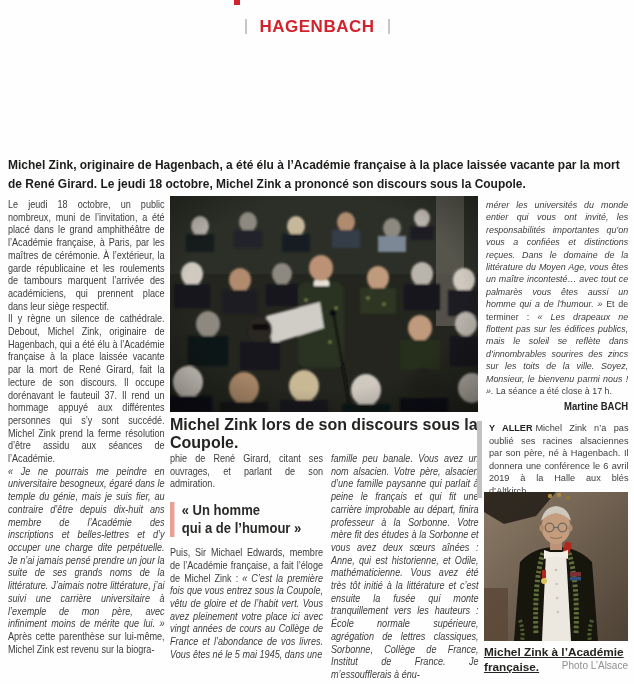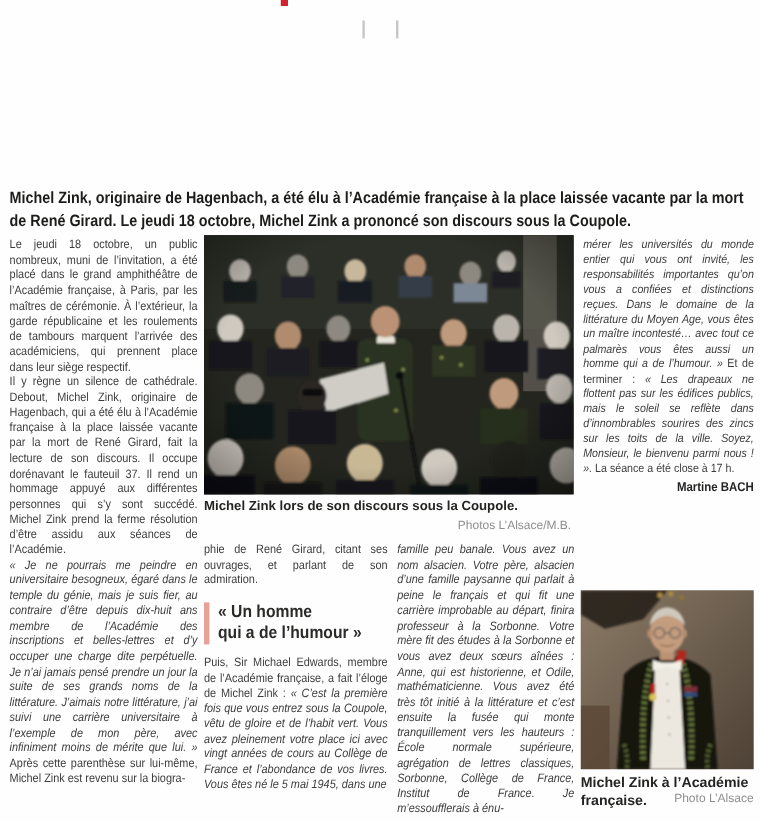--- a/index.html
+++ b/index.html
@@ -36,44 +36,44 @@
 
   .subhead { position:relative; margin:9px 0 8px 0; padding:2px 0 2px 13px;
              font-size:14.5px; line-height:17.5px; font-weight:bold; color:#2a2a28; text-align:left; }
   .subhead-bar { position:absolute; left:0; top:2px; bottom:2px; width:4.5px; background:#e7a197; }
 
   .byline { text-align:right; font-weight:bold; color:#242422; font-size:10.6px; margin-top:2px; }
 
   .photo1 { position:absolute; left:170px; top:196px; width:308px; height:216px; background:#20221c; }
   .photo1 svg, .photo2 svg { display:block; }
   .caption1 { position:absolute; left:170px; top:416px; width:308px;
-              font-size:11px; font-weight:bold; color:#242422; }
+              font-size:16px; font-weight:bold; color:#242422; }
   .credit1  { position:absolute; left:170px; top:433px; width:306px; text-align:right;
               font-size:10px; color:#8f8f8f; }
 
   .infobox { position:absolute; left:477px; top:421px; width:151px; min-height:62px;
              border-left:5px solid #c2c2c2; padding:1px 0 0 7px; box-sizing:border-box; }
   .infobox-text { width:150px; transform:scaleX(.93); transform-origin:0 0;
                   font-size:9.9px; line-height:12.6px; color:#3c3c3c; text-align:justify; }
   .infobox-text b { color:#242422; margin-right:3px; }
 
   .photo2 { position:absolute; left:484px; top:492px; width:144px; height:149px; background:#6b5d4e; }
   .caption2 { position:absolute; left:484px; top:645px; width:144px; min-height:29px;
-              font-size:11.8px; line-height:14.5px; font-weight:bold; color:#242422; }
+              font-size:11.8px; line-height:14.5px; font-weight:bold; color:#242422;text-decoration:underline; }
   .credit2 { position:absolute; right:0; bottom:1px; font-weight:normal; font-size:10px; color:#8f8f8f;margin-top:28px; }
 </style>
 </head>
 <body>
 
 <div class="page">
 
   <div class="top-tick"></div>
 
   <div class="kicker">
-    <span class="bar"></span><span class="bar"></span>
+    <span class="bar"></span><span class="label">HAGENBACH</span><span class="bar"></span>
   </div>
 
 
   <div class="lede">Michel Zink, originaire de Hagenbach, a été élu à l’Académie française à la place laissée vacante par la mort de René Girard. Le jeudi 18 octobre, Michel Zink a prononcé son discours sous la Coupole.</div>
 
   <div class="col" id="col1">
     <p>Le jeudi 18 octobre, un public nombreux, muni de l’invitation, a été placé dans le grand amphithéâtre de l’Académie française, à Paris, par les maîtres de cérémonie. À l’extérieur, la garde républicaine et les roulements de tambours marquent l’arrivée des académiciens, qui prennent place dans leur siège respectif.</p>
     <p>Il y règne un silence de cathédrale. Debout, Michel Zink, originaire de Hagenbach, qui a été élu à l’Académie française à la place laissée vacante par la mort de René Girard, fait la lecture de son discours. Il occupe dorénavant le fauteuil 37. Il rend un hommage appuyé aux différentes personnes qui s’y sont succédé. Michel Zink prend la ferme résolution d’être assidu aux séances de l’Académie.</p>
     <p><span class="it">« Je ne pourrais me peindre en universitaire besogneux, égaré dans le temple du génie, mais je suis fier, au contraire d’être depuis dix-huit ans membre de l’Académie des inscriptions et belles-lettres et d’y occuper une charge dite perpétuelle. Je n’ai jamais pensé prendre un jour la suite de ses grands noms de la littérature. J’aimais notre littérature, j’ai suivi une carrière universitaire à l’exemple de mon père, avec infiniment moins de mérite que lui. » </span><span>Après cette parenthèse sur lui-même, Michel Zink est revenu sur la biogra-</span></p>
   </div>
@@ -152,41 +152,43 @@
         <ellipse cx="196" cy="194" rx="15" ry="16" fill="#cfc9c0"></ellipse>
           <rect x="172" y="208" width="48" height="8" fill="#101216"></rect>
         <ellipse cx="254" cy="188" rx="15" ry="16" fill="#23211e"></ellipse>
           <rect x="230" y="202" width="48" height="14" fill="#0e1013"></rect>
         <ellipse cx="302" cy="192" rx="14" ry="15" fill="#b7b1a8"></ellipse>
       </g>
       <rect width="308" height="216" fill="url(#vig)"></rect>
     </svg>
   </div>
   <div class="caption1">Michel Zink lors de son discours sous la Coupole.</div>
-  <div class="credit1">Photos L’Alsace/M.B.</div>
 
   <div class="col" id="col2">
     <p>phie de René Girard, citant ses ouvrages, et parlant de son admiration.</p>
     <div class="subhead">
       <span class="subhead-bar"></span>
       <div>« Un homme</div>
       <div>qui a de l’humour »</div>
     </div>
     <p><span>Puis, Sir Michael Edwards, membre de l’Académie française, a fait l’éloge de Michel Zink : </span><span class="it">« C’est la première fois que vous entrez sous la Coupole, vêtu de gloire et de l’habit vert. Vous avez pleinement votre place ici avec vingt années de cours au Collège de France et l’abondance de vos livres. Vous êtes né le 5 mai 1945, dans une</span></p>
   </div>
 
   <div class="col" id="col3">
     <p class="it">famille peu banale. Vous avez un nom alsacien. Votre père, alsacien d’une famille paysanne qui parlait à peine le français et qui fit une carrière improbable au départ, finira professeur à la Sorbonne. Votre mère fit des études à la Sorbonne et vous avez deux sœurs aînées : Anne, qui est historienne, et Odile, mathématicienne. Vous avez été très tôt initié à la littérature et c’est ensuite la fusée qui monte tranquillement vers les hauteurs : École normale supérieure, agrégation de lettres classiques, Sorbonne, Collège de France, Institut de France. Je m’essoufflerais à énu-</p>
   </div>
 
   <div class="col" id="col4">
     <p><span class="it">mérer les universités du monde entier qui vous ont invité, les responsabilités importantes qu’on vous a confiées et distinctions reçues. Dans le domaine de la littérature du Moyen Age, vous êtes un maître incontesté… avec tout ce palmarès vous êtes aussi un homme qui a de l’humour. »</span><span> Et de terminer : </span><span class="it">« Les drapeaux ne flottent pas sur les édifices publics, mais le soleil se reflète dans d’innombrables sourires des zincs sur les toits de la ville. Soyez, Monsieur, le bienvenu parmi nous ! ».</span><span> La séance a été close à 17 h.</span></p>
     <div class="byline">Martine BACH</div>
   </div>
 
+  <div class="infobox">
+    <div class="infobox-text"><b>Y ALLER</b><span>Michel Zink n’a pas oublié ses racines alsaciennes par son père, né à Hagenbach. Il donnera une conférence le 6 avril 2019 à la Halle aux blés d’Altkirch.</span></div>
+  </div>
 
   <div class="photo2">
     <svg width="144" height="149" viewBox="0 0 144 149" xmlns="http://www.w3.org/2000/svg">
       <defs>
         <linearGradient id="g2" x1="0" y1="0" x2="1" y2="1">
           <stop offset="0" stop-color="#8c7b67"></stop>
             <stop offset="1" stop-color="#4e4236"></stop>
         </linearGradient>
         <filter id="b2" x="-5%" y="-5%" width="110%" height="110%">
             <feGaussianBlur stdDeviation="0.7"></feGaussianBlur>

